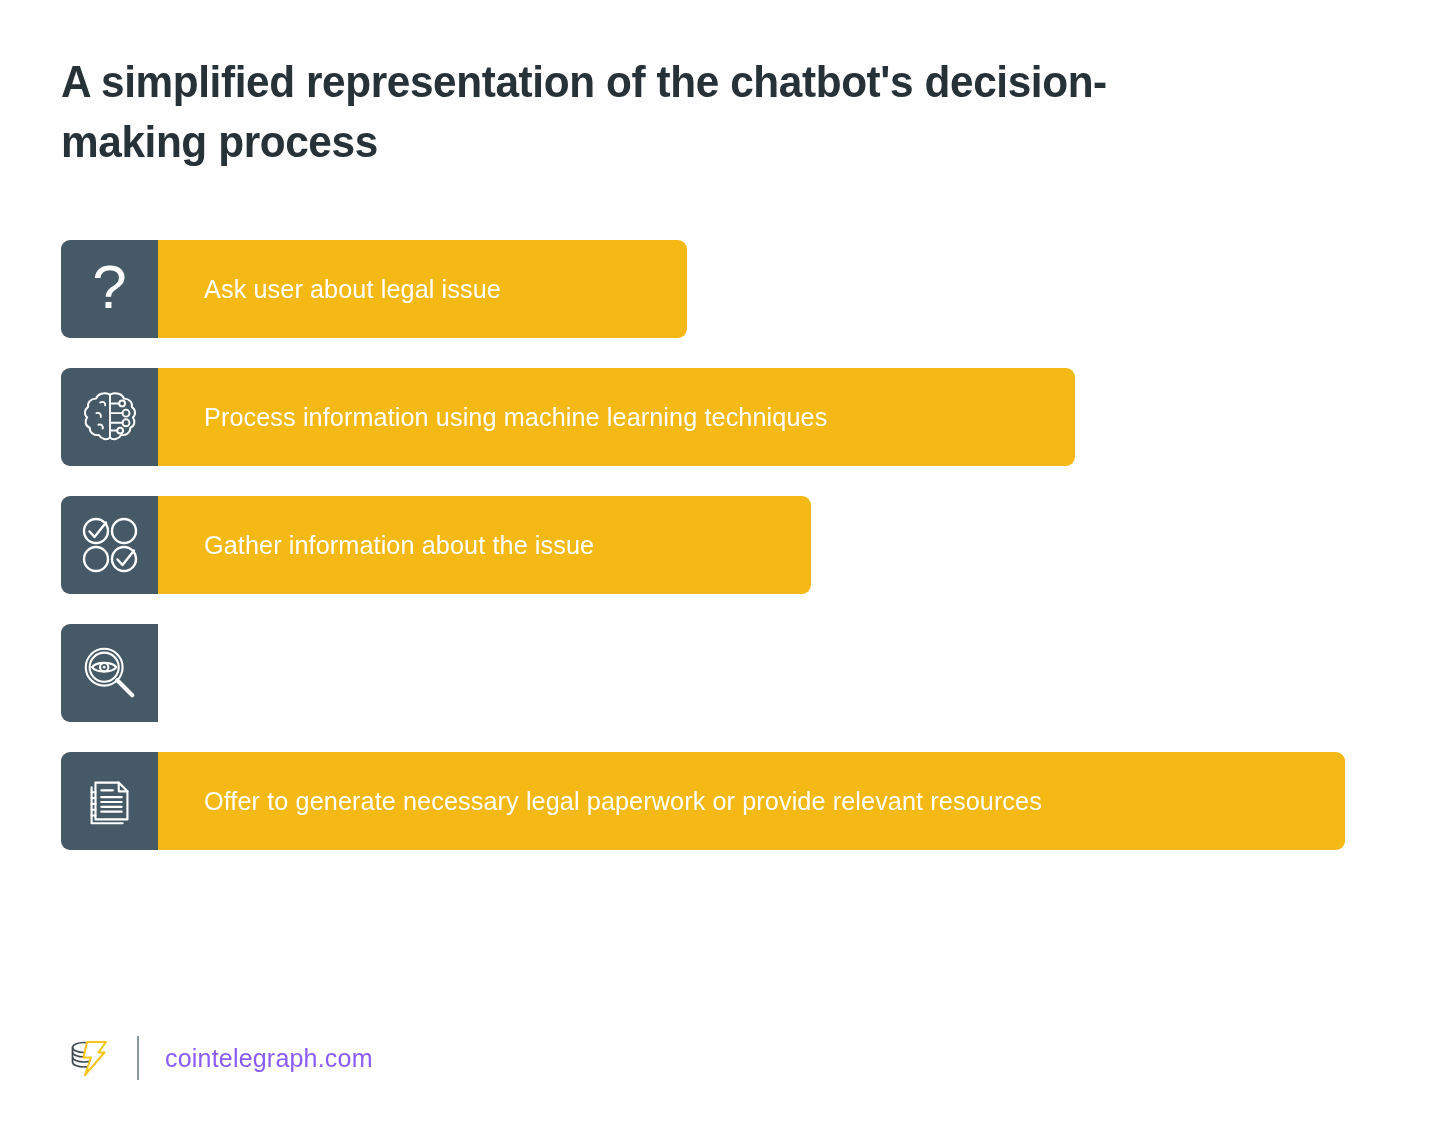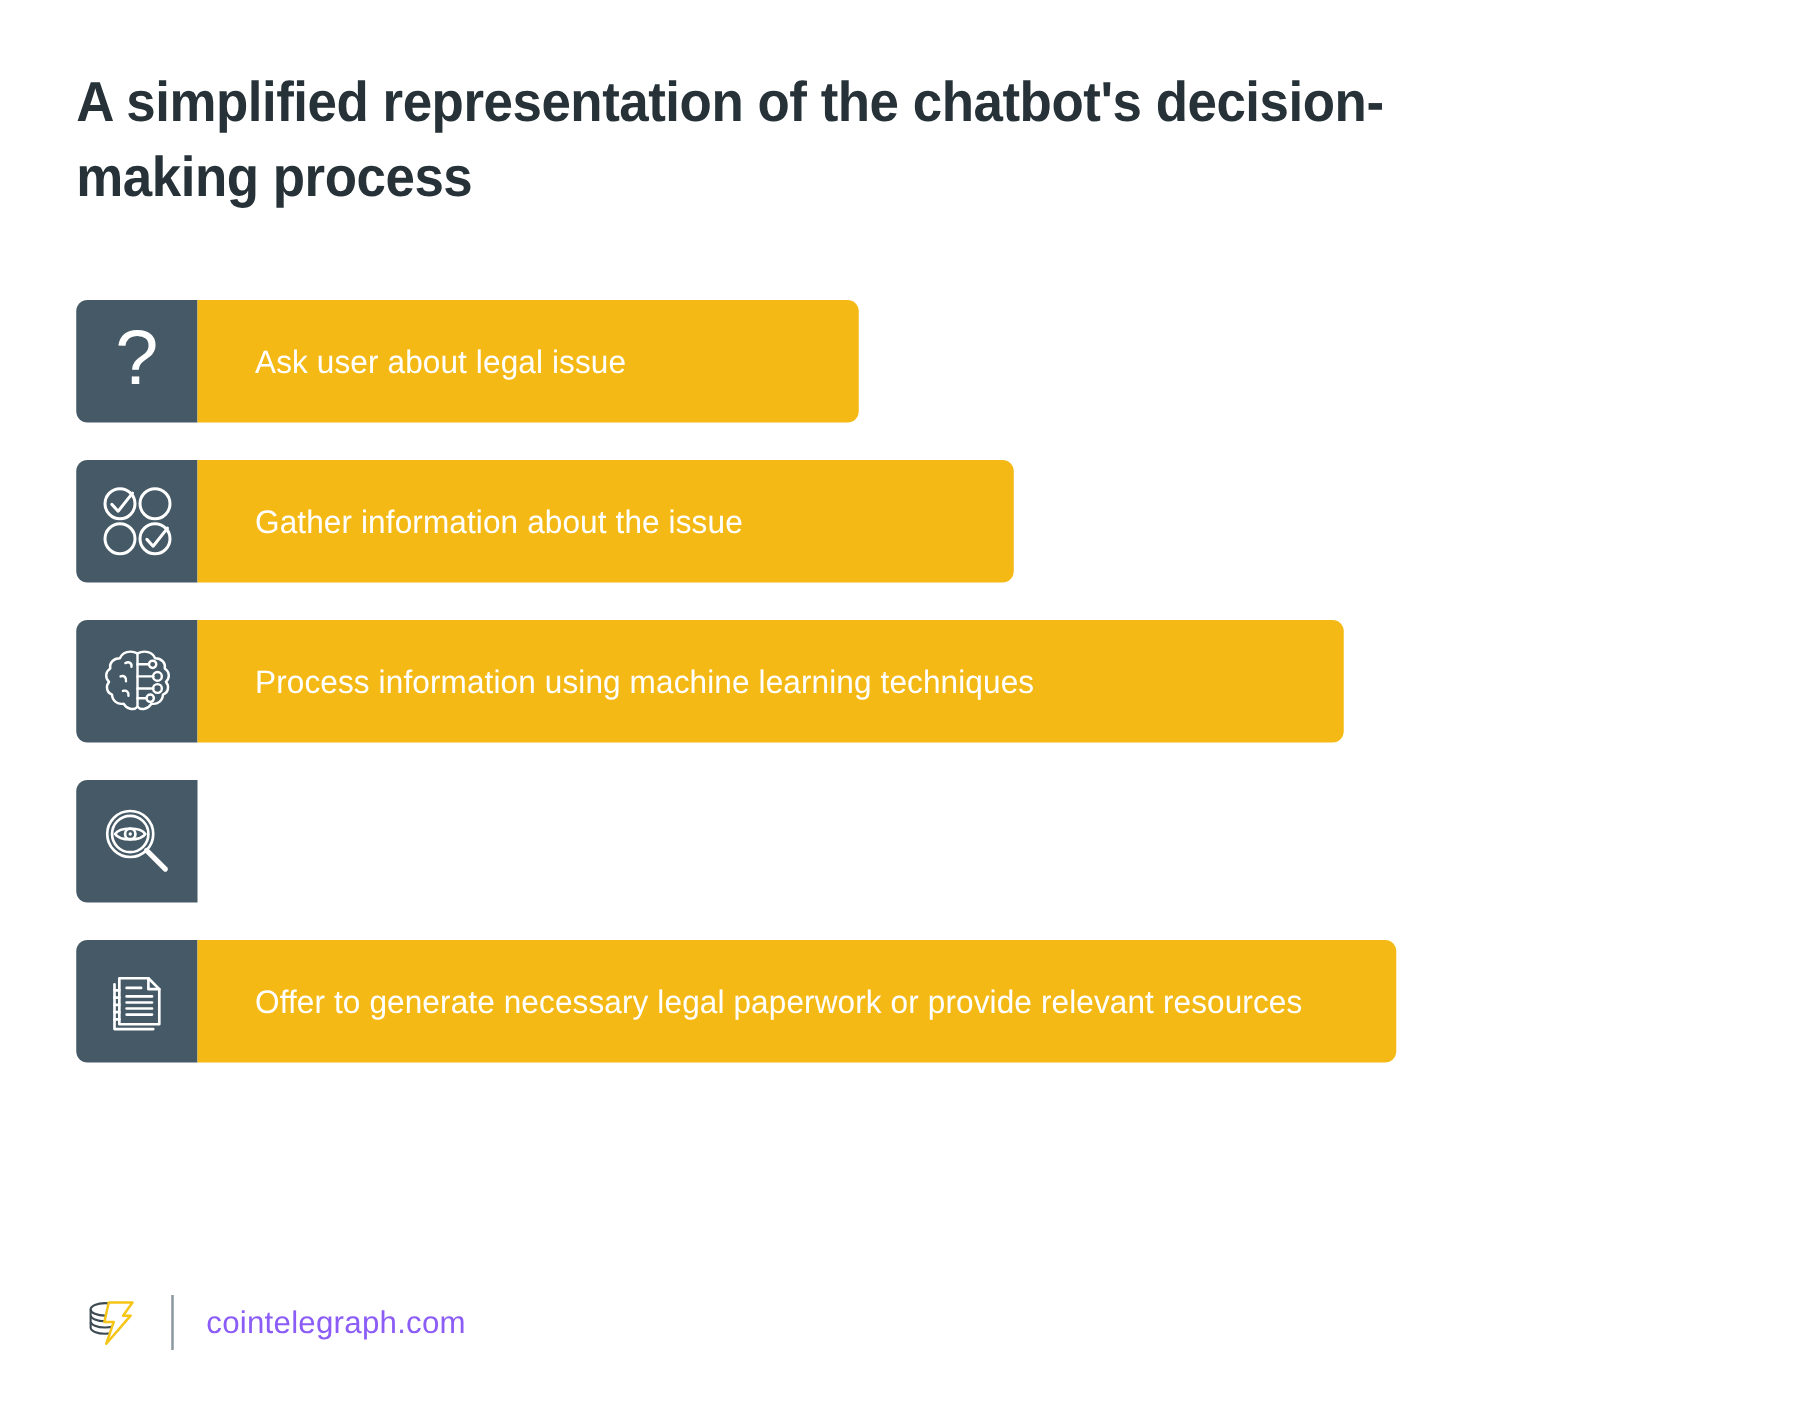--- a/index.html
+++ b/index.html
@@ -123,36 +123,20 @@
   <h1 class="title">A simplified representation of the chatbot's decision-making process</h1>
 
   <div class="rows">
 
     <div class="row">
       <div class="icon-box">
         <span class="qmark">?</span>
       </div>
       <div class="bar" style="width:529px">
         <span class="bar-label">Ask user about legal issue</span>
-      </div>
-    </div>
-
-    <div class="row">
-      <div class="icon-box">
-        <svg class="icon" width="62" height="62" viewBox="0 0 62 62" fill="none" stroke="#ffffff" stroke-width="2.4" stroke-linecap="round" stroke-linejoin="round">
-          <circle cx="17" cy="17" r="12"></circle>
-          <path d="M10.5 17.5 L15.5 23 L27 8.5"></path>
-          <circle cx="45" cy="17" r="12"></circle>
-          <circle cx="17" cy="45" r="12"></circle>
-          <circle cx="45" cy="45" r="12"></circle>
-          <path d="M38.5 45.5 L43.5 51 L55 36.5"></path>
-        </svg>
-      </div>
-      <div class="bar" style="width:653px">
-        <span class="bar-label">Gather information about the issue</span>
       </div>
     </div>
 
     <div class="row">
       <div class="icon-box">
         <svg class="icon" width="62" height="62" viewBox="0 0 64 64" fill="none" stroke="#ffffff" stroke-width="2" stroke-linecap="round" stroke-linejoin="round">
           <path d="M32 9 C26 6 19.5 8 17.5 13 C12 13 8.5 17 9.5 21.5 C5.5 24 5 29.5 8.5 32.5
                    C5.5 36 6.5 41.5 11 43 C11 48 15.5 51.5 20.5 50.5 C23 55 29 56.5 32 53"></path>
           <path d="M32 9 C38 6 44.5 8 46.5 13 C52 13 55.5 17 54.5 21.5 C58.5 24 59 29.5 55.5 32.5
                    C58.5 36 57.5 41.5 53 43 C53 48 48.5 51.5 43.5 50.5 C41 55 35 56.5 32 53"></path>
@@ -170,20 +154,36 @@
           <path d="M20 40 C23 39 25 41 24.5 44"></path>
         </svg>
       </div>
       <div class="bar" style="width:917px">
         <span class="bar-label">Process information using machine learning techniques</span>
       </div>
     </div>
 
     <div class="row">
       <div class="icon-box">
+        <svg class="icon" width="62" height="62" viewBox="0 0 62 62" fill="none" stroke="#ffffff" stroke-width="2.4" stroke-linecap="round" stroke-linejoin="round">
+          <circle cx="17" cy="17" r="12"></circle>
+          <path d="M10.5 17.5 L15.5 23 L27 8.5"></path>
+          <circle cx="45" cy="17" r="12"></circle>
+          <circle cx="17" cy="45" r="12"></circle>
+          <circle cx="45" cy="45" r="12"></circle>
+          <path d="M38.5 45.5 L43.5 51 L55 36.5"></path>
+        </svg>
+      </div>
+      <div class="bar" style="width:653px">
+        <span class="bar-label">Gather information about the issue</span>
+      </div>
+    </div>
+
+    <div class="row">
+      <div class="icon-box">
         <svg class="icon" width="62" height="62" viewBox="0 0 64 64" fill="none" stroke="#ffffff" stroke-width="2.2" stroke-linecap="round" stroke-linejoin="round">
           <circle cx="26" cy="26" r="19"></circle>
           <circle cx="26" cy="26" r="15"></circle>
           <path d="M13.5 26 C17.5 20 34.5 20 38.5 26 C34.5 32 17.5 32 13.5 26 Z"></path>
           <circle cx="26" cy="26" r="4.3"></circle>
           <circle cx="26" cy="26" r="1.4" fill="#ffffff" stroke="none"></circle>
           <path d="M39.5 39.5 L55 55" stroke-width="4.2"></path>
         </svg>
       </div>
     </div>
@@ -193,21 +193,21 @@
       <div class="icon-box">
         <svg class="icon" width="62" height="62" viewBox="0 0 64 64" fill="none" stroke="#ffffff" stroke-width="2.2" stroke-linecap="round" stroke-linejoin="round">
           <path d="M17 13 H41 L50 22 V51 H17 Z"></path>
           <path d="M41 13 V22 H50"></path>
           <path d="M13 18 V55 H45"></path>
           <path d="M13 23 H17 M13 29 H17 M13 35 H17 M13 41 H17 M13 47 H17"></path>
           <path d="M23 21 H35"></path>
           <path d="M23 28 H44 M23 33 H44 M23 38 H44 M23 43 H44"></path>
         </svg>
       </div>
-      <div class="bar" style="width:959px">
+      <div class="bar" style="width:1187px">
         <span class="bar-label">Offer to generate necessary legal paperwork or provide relevant resources</span>
       </div>
     </div>
 
   </div>
 
   <div class="footer">
     <div class="logo-mark">
       <svg class="icon" width="50" height="50" viewBox="0 0 50 50" fill="none">
         <g stroke="#3d4a52" stroke-width="1.7" fill="none">

